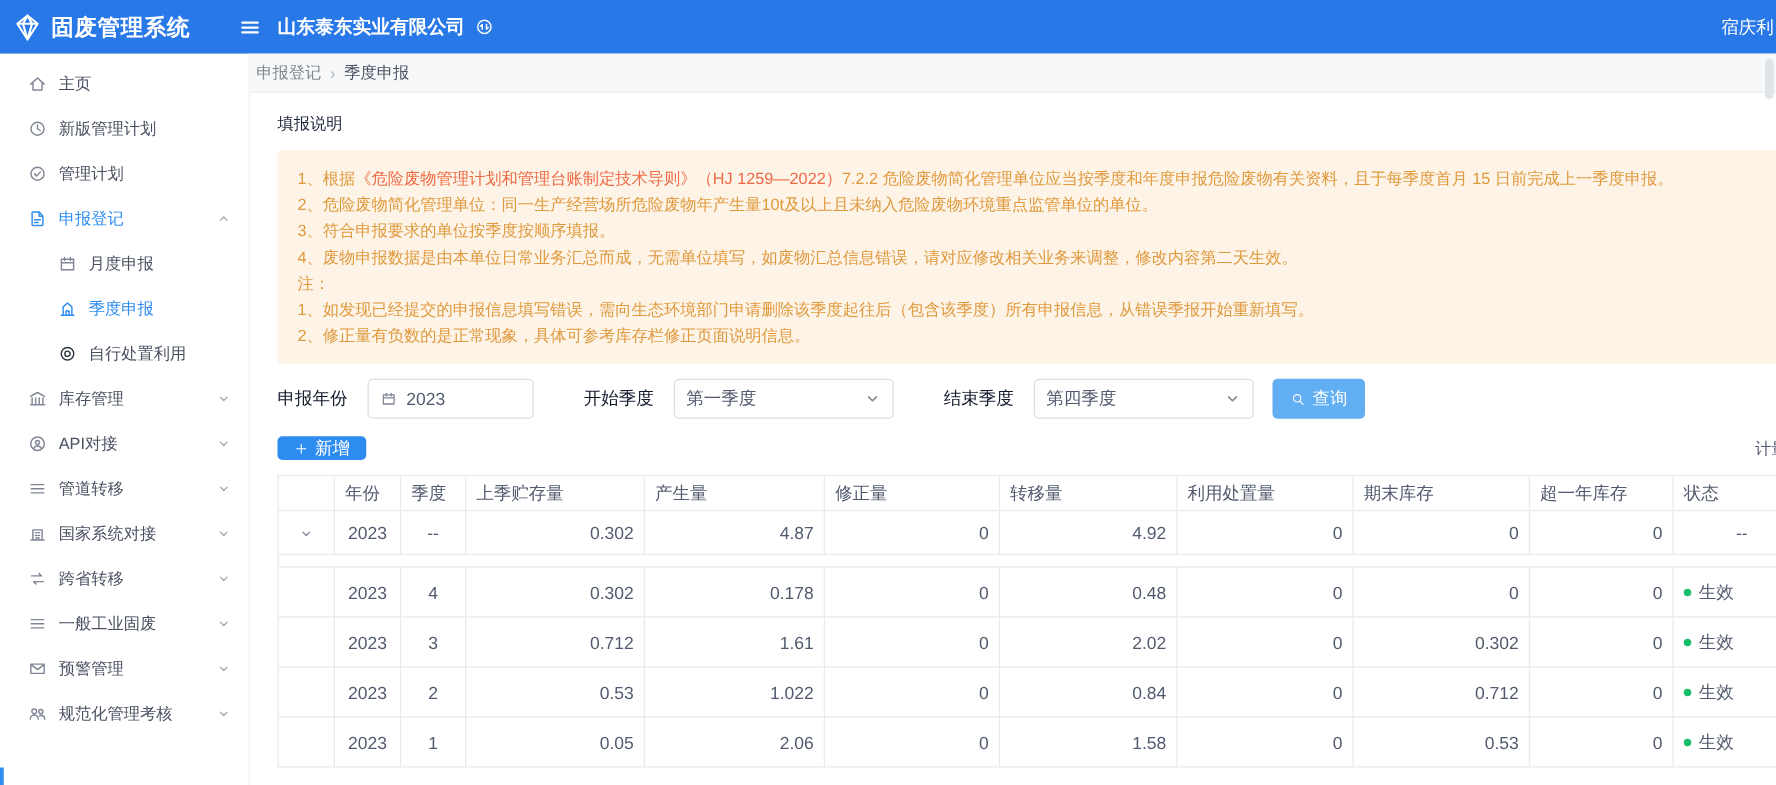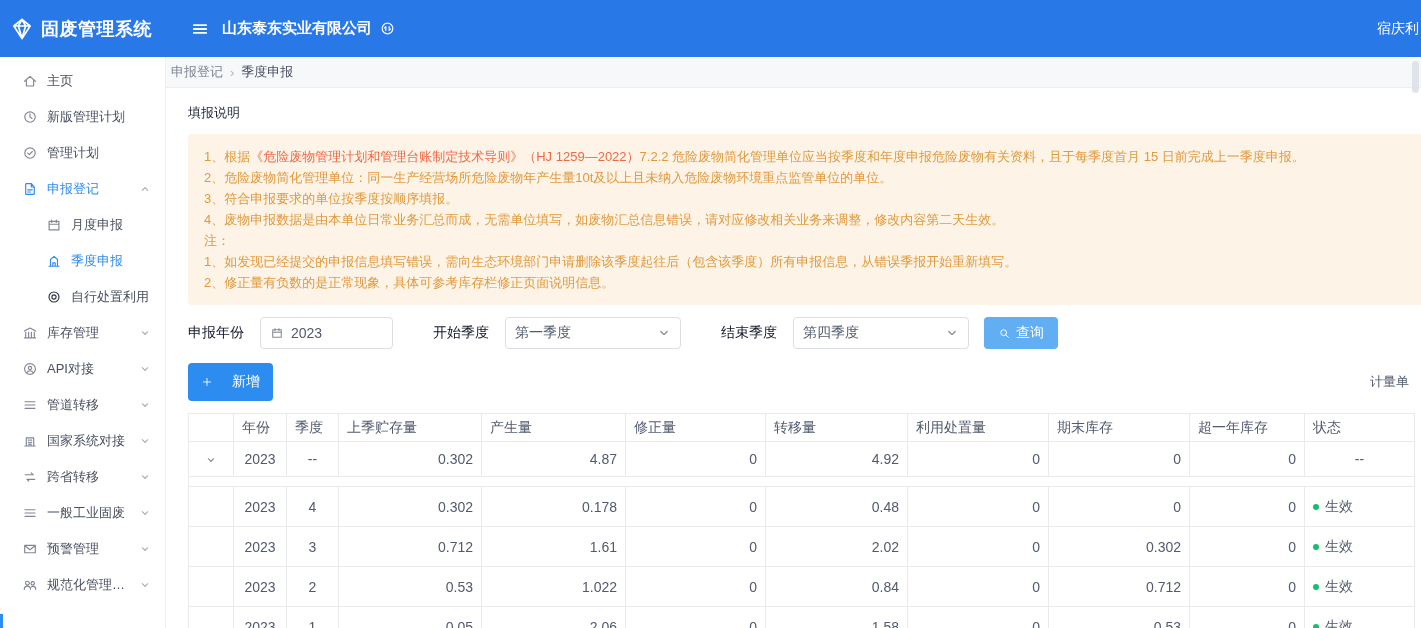--- a/index.html
+++ b/index.html
@@ -1,33 +1,33 @@
 <!DOCTYPE html>
 <html style="--header-bg: #2878e8; --primary: #2d8cf0; --notice-bg: #fdf3e7; --notice-text: #e09a3e; --notice-em: #ed6a45; --status-green: #19be6b;"><head>
 <meta charset="utf-8">
 <style>
   * { margin:0; padding:0; box-sizing:border-box; }
   html,body { width:1421px; height:628px; overflow:hidden;
     font-family:"Liberation Sans","DejaVu Sans",sans-serif; background:#fff; }
   .app { width:1421px; height:628px; display:flex; flex-direction:column; position:relative; }
 
   
-  .topbar { height:57px; flex:none; background:var(--header-bg,#2878e8); color:#fff;
+  .topbar { height:43px; flex:none; background:var(--header-bg,#2878e8); color:#fff;
     display:flex; align-items:center; }
   .brand { width:178px; flex:none; display:flex; align-items:center; gap:7px; padding-left:10px; }
   .brand .ic { width:24px; height:24px; }
   .brand .title { font-size:18px; font-weight:700; letter-spacing:.5px; white-space:nowrap; }
   .hamb { width:18px; height:18px; margin-left:13px; cursor:pointer; }
   .company { font-size:15px; font-weight:600; margin-left:13px; white-space:nowrap; }
   .switch-ic { width:17px; height:17px; margin-left:7px; cursor:pointer; opacity:.95; }
   .user { margin-left:auto; font-size:14px; padding-right:2px; white-space:nowrap; cursor:pointer; }
 
   
   .body { flex:1; display:flex; min-height:0; }
-  .sidebar { width:166px; flex:none; background:#fff; border-right:1px solid #eef0f4;
+  .sidebar { width:200px; flex:none; background:#fff; border-right:1px solid #eef0f4;
     padding-top:6px; overflow:hidden; position:relative; }
   .menu-item { height:36px; display:flex; align-items:center; gap:9px;
     padding:0 14px 0 22px; font-size:13px; color:#495060; cursor:pointer; white-space:nowrap; }
   .menu-item .ic { width:16px; height:16px; flex:none; color:#808695; }
   .menu-item .lbl { overflow:hidden; text-overflow:ellipsis; }
   .menu-item .ic.chev { width:12px; height:12px; margin-left:auto; color:#a0a6b0; }
   .menu-item.active { color:var(--primary,#2d8cf0); }
   .menu-item.active .ic { color:var(--primary,#2d8cf0); }
   .menu-item.active .ic.chev { color:#a0a6b0; }
   .menu-item.sub { padding-left:46px; }
@@ -63,22 +63,22 @@
   .select { width:176px; justify-content:space-between; }
   .sel-start { margin-left:16px; }
   .gap-lg { margin-left:40px; }
   .btn-search { margin-left:15px; height:32px; border:none; border-radius:4px;
     background:#61aef3; color:#fff; font-size:14px; display:flex; align-items:center; gap:5px;
     padding:0 14px; cursor:pointer; font-family:inherit; }
   .btn-search .ic { width:13px; height:13px; color:#fff; }
 
   
   .toolbar { margin-top:14px; width:1221px; display:flex; align-items:center; justify-content:space-between; }
-  .btn-add { height:38px; border:none; border-radius:4px; background:var(--primary,#2d8cf0);
-    color:#fff; font-size:14px; display:flex; align-items:center; gap:19px; padding:0 13px;
+  .btn-add { height:19px; border:none; border-radius:4px; background:var(--primary,#2d8cf0);
+    color:#fff; font-size:14px; display:flex; align-items:center; gap:5px; padding:0 13px;
     cursor:pointer; font-family:inherit; }
   .btn-add .ic { width:12px; height:12px; color:#fff; }
   .unit { font-size:13px; color:#515a6e; white-space:nowrap; }
 
   
   .tbl { margin-top:12px; border-collapse:collapse; table-layout:fixed; width:1226px; background:#fff; }
   .tbl th, .tbl td { border:1px solid #e8eaec; padding:0 8px; white-space:nowrap; overflow:hidden;
     font-size:14px; color:#515a6e; font-weight:400; }
   .tbl th { height:28px; text-align:left; }
   .tbl td { height:40px; }

